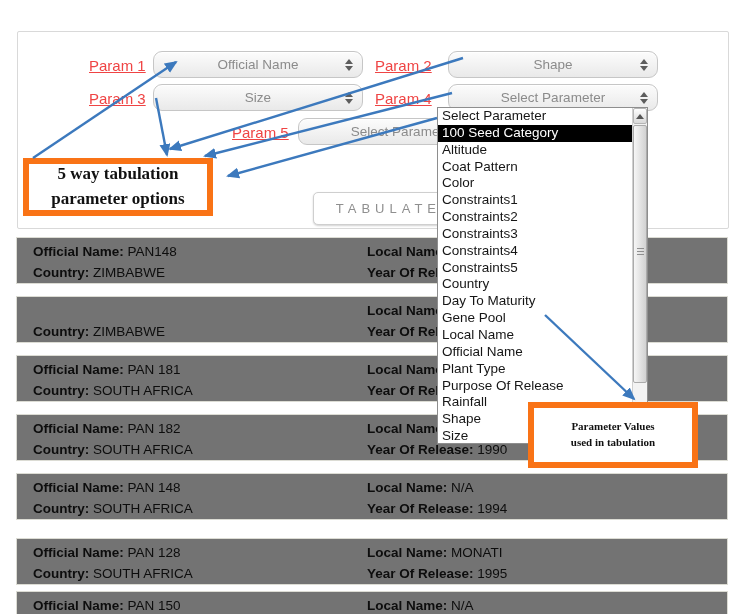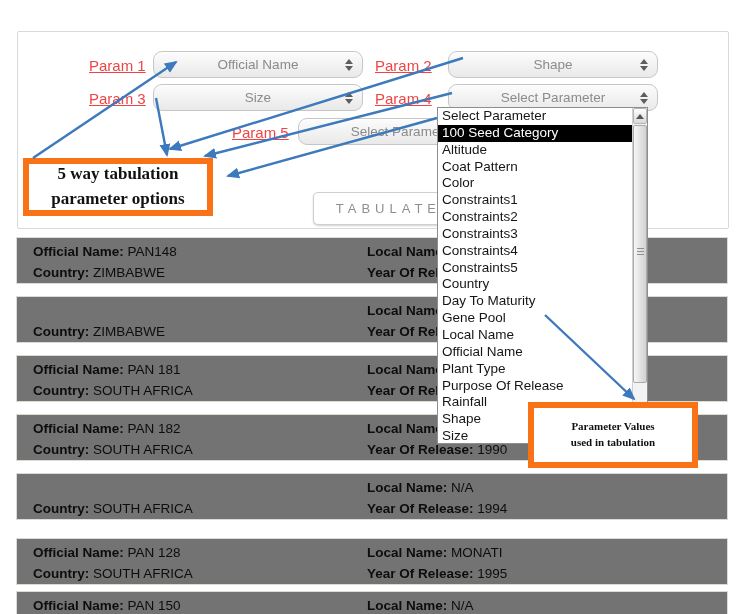--- a/index.html
+++ b/index.html
@@ -138,20 +138,21 @@
     <span class="cell c-r1"><b class="lab">Local Name:</b> <span></span></span>
     <span class="cell c-r2"><b class="lab">Year Of Release:</b> <span></span></span>
   </div>
   <div class="card" style="top:414px;">
     <span class="cell c-l1"><b class="lab">Official Name:</b> <span>PAN 182</span></span>
     <span class="cell c-l2"><b class="lab">Country:</b> <span>SOUTH AFRICA</span></span>
     <span class="cell c-r1"><b class="lab">Local Name:</b> <span></span></span>
     <span class="cell c-r2"><b class="lab">Year Of Release:</b> <span>1990</span></span>
   </div>
   <div class="card" style="top:473px;">
+    <span class="cell c-l1"><b class="lab">Official Name:</b> <span>PAN 148</span></span>
     <span class="cell c-l2"><b class="lab">Country:</b> <span>SOUTH AFRICA</span></span>
     <span class="cell c-r1"><b class="lab">Local Name:</b> <span>N/A</span></span>
     <span class="cell c-r2"><b class="lab">Year Of Release:</b> <span>1994</span></span>
   </div>
   <div class="card" style="top:538px;padding-left:40px;">
     <span class="cell c-l1"><b class="lab">Official Name:</b> <span>PAN 128</span></span>
     <span class="cell c-l2"><b class="lab">Country:</b> <span>SOUTH AFRICA</span></span>
     <span class="cell c-r1"><b class="lab">Local Name:</b> <span>MONATI</span></span>
     <span class="cell c-r2"><b class="lab">Year Of Release:</b> <span>1995</span></span>
   </div>

